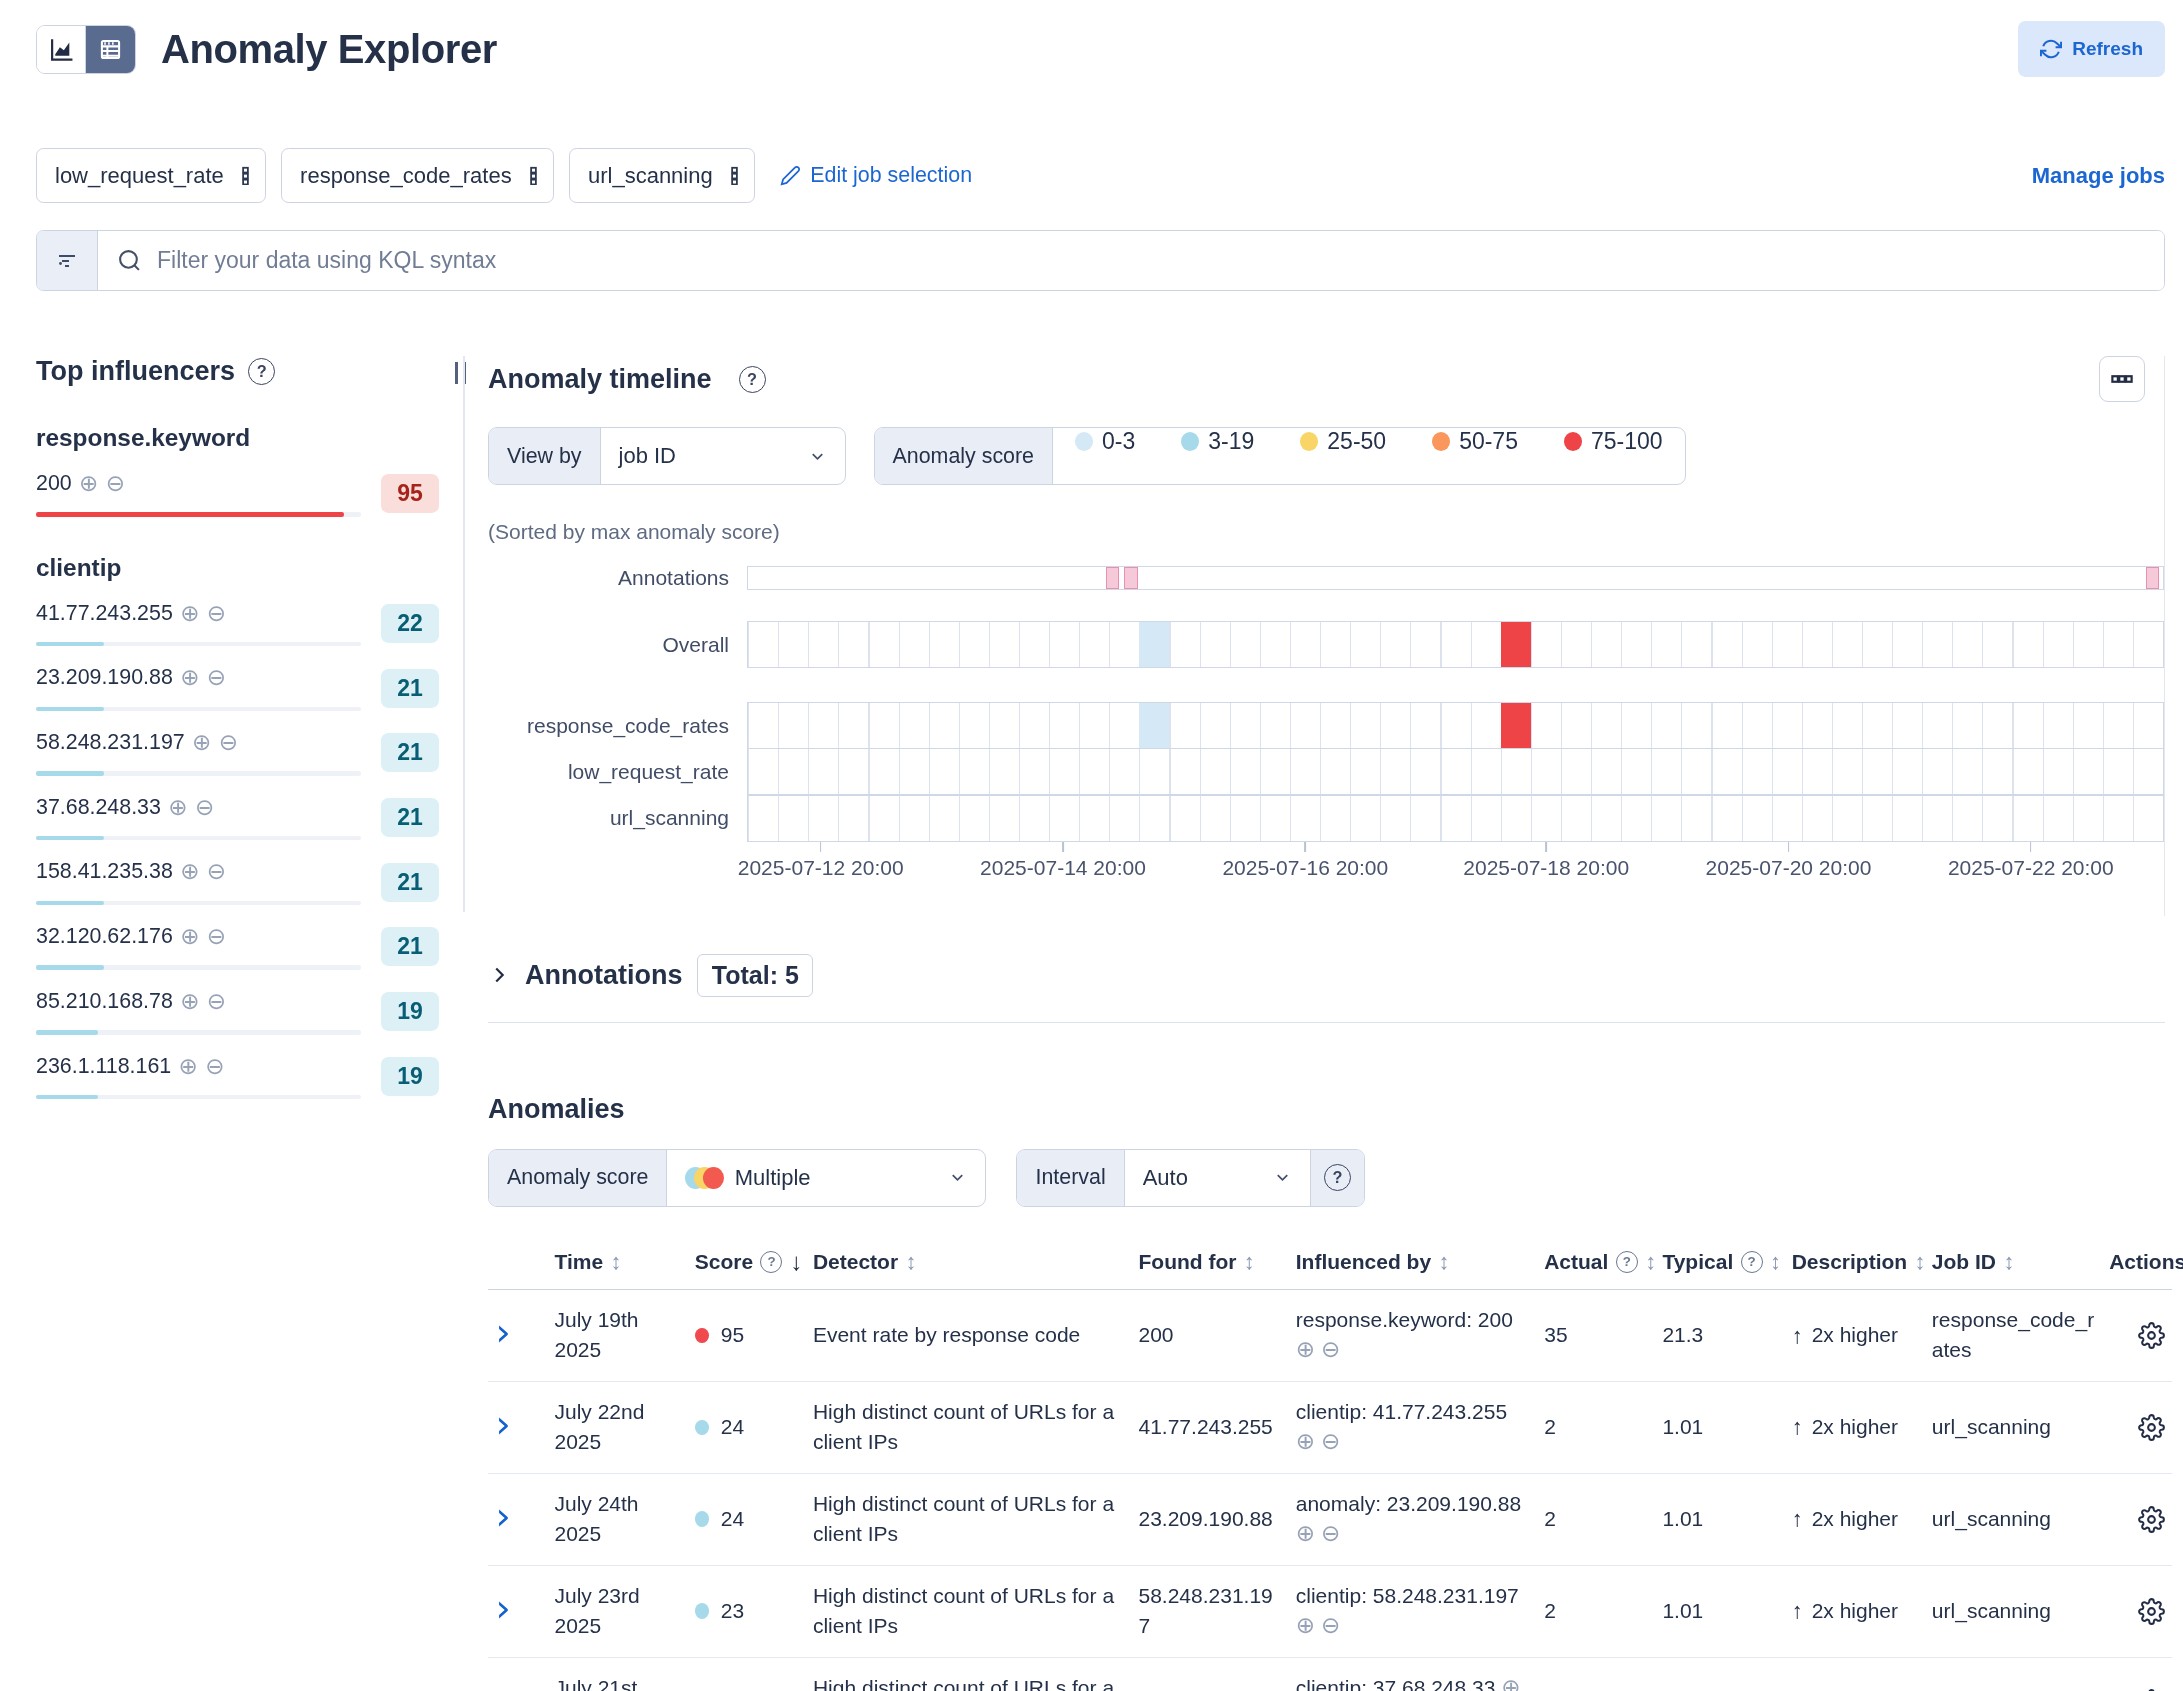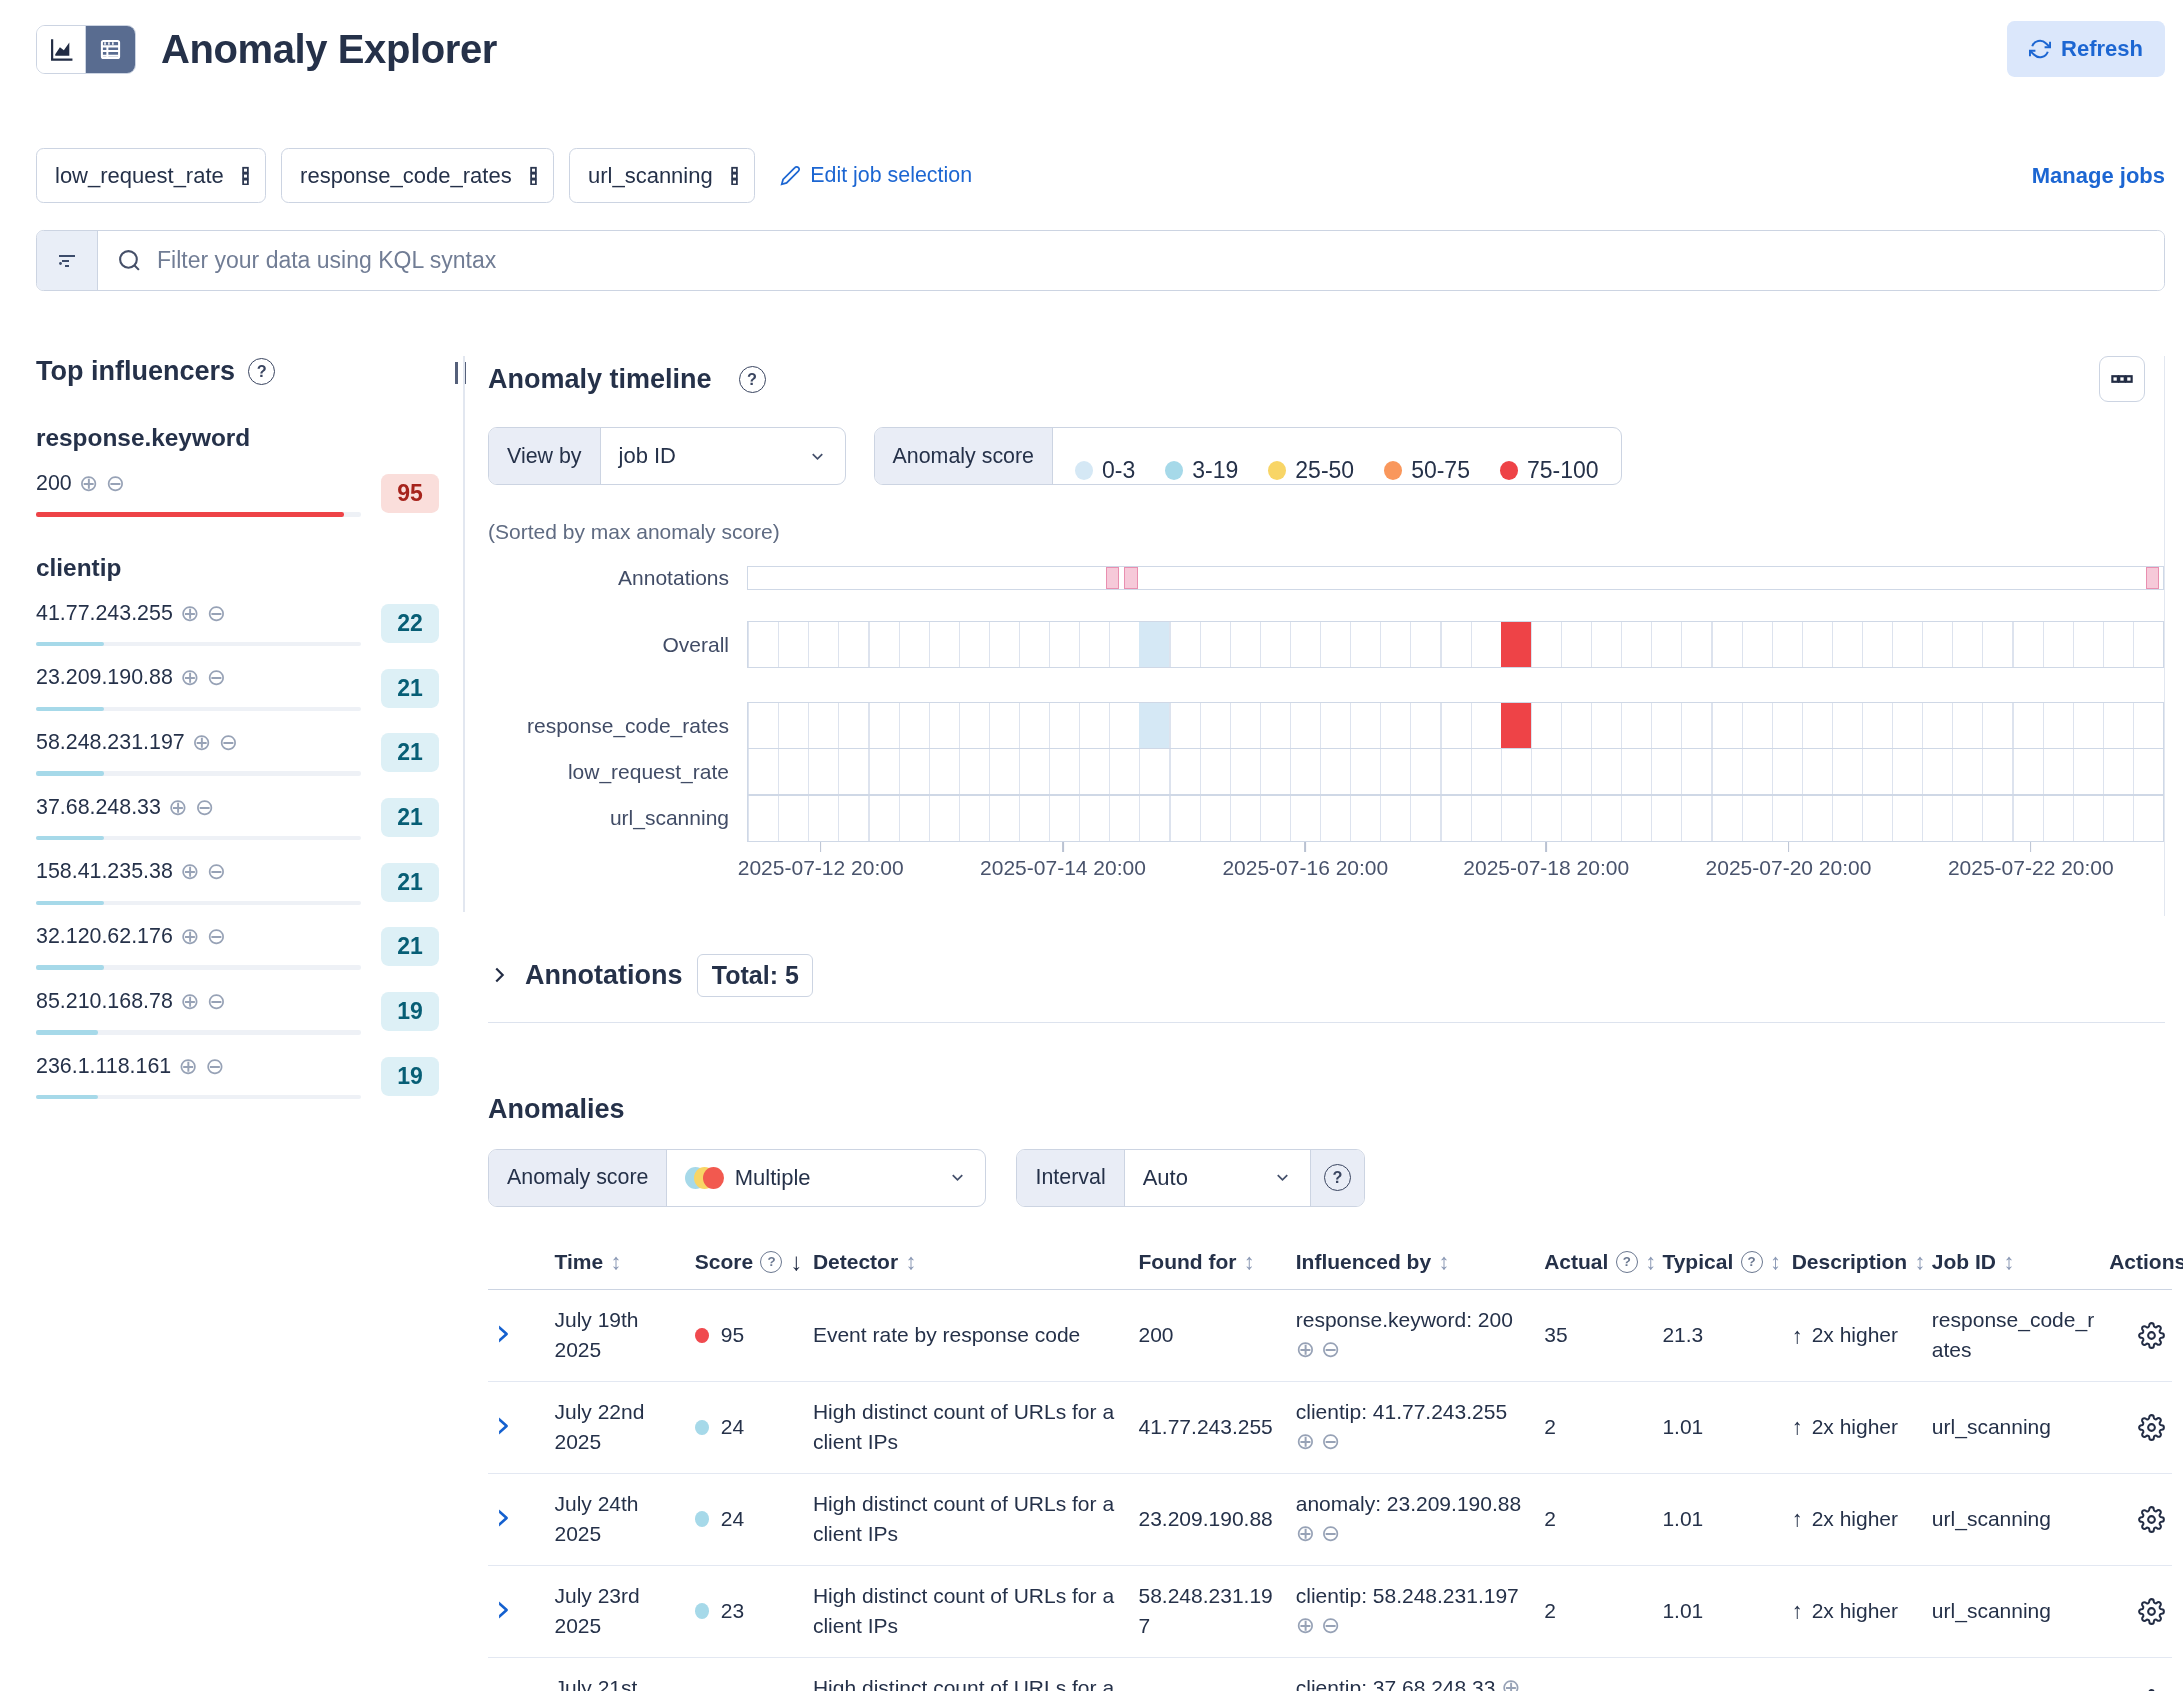--- a/index.html
+++ b/index.html
@@ -22,21 +22,21 @@
   .view-toggle .tbtn{width:49px;display:flex;align-items:center;justify-content:center;background:#fff;cursor:pointer}
   .view-toggle .tbtn.active{background:#596c90;color:#fff}
   .view-toggle .tbtn:first-child{border-right:0.7px solid var(--border)}
   .page-title{font-size:40px;font-weight:700;margin-left:25px;letter-spacing:-0.4px}
   .header-right{margin-left:auto;display:flex;align-items:center;gap:13.3px}
   .datepicker{display:flex;align-items:stretch;border:0.7px solid var(--border);border-radius:7.4px;overflow:hidden;height:56px}
   .dp-cal{background:#e4ecf9;display:flex;align-items:center;gap:6px;padding:0 12px;color:#1c66d2;cursor:pointer}
   .dp-dates{display:flex;align-items:center;gap:12px;background:#fff;padding:0 18px;font-size:22px}
   .dp-arrow{color:var(--subdued);font-size:24px}
   .refresh-btn{display:flex;align-items:center;gap:10.3px;background:#dbe7fb;color:var(--link);
-    border:none;border-radius:7.4px;height:56px;padding:0 22px;font-size:22px;font-weight:600;cursor:pointer;
+    border:none;border-radius:7.4px;height:56px;padding:0 22px;font-size:19px;font-weight:600;cursor:pointer;
     font-family:inherit}
   
   .jobs-row{display:flex;align-items:center;margin-top:71px;gap:15px}
   .job-badge{display:inline-flex;align-items:center;gap:12px;border:0.7px solid var(--border);
     border-radius:7.4px;height:55px;padding:0 10.3px 0 18px;font-size:22px;font-weight:500;cursor:pointer;background:#fff}
   .kebab{color:#2c3750}
   .edit-jobs{display:flex;align-items:center;gap:9px;color:var(--link);font-size:21.4px;margin-left:10.3px;cursor:pointer;text-decoration:none}
   .manage-jobs{margin-left:auto;color:var(--link);font-weight:600;font-size:22px;cursor:pointer;text-decoration:none}
   
   .search-row{display:flex;margin-top:27px;height:61px;border:0.7px solid var(--border);border-radius:7.4px;overflow:hidden}
@@ -76,21 +76,21 @@
   .timeline-section{border-right:1.5px solid #e2e7f0;padding-bottom:27px}
   .tl-head{display:flex;align-items:center;gap:27px}
   .boxes-btn{margin-left:auto;margin-right:19px;width:46px;height:46px;border:1.5px solid var(--border);
     border-radius:9px;background:#fff;display:flex;align-items:center;justify-content:center;cursor:pointer;color:#222c44}
   .tl-controls{display:flex;gap:28px;margin-top:25px}
   .form-ctl{display:flex;align-items:stretch;border:0.7px solid var(--border);border-radius:9px;overflow:hidden;height:58px;background:#fff}
   .form-ctl .prepend{background:var(--prepend);display:flex;align-items:center;padding:0 18px;font-size:21.4px;border-right:0.7px solid var(--border)}
   .form-ctl .value{display:flex;align-items:center;gap:10.3px;padding:0 18px;font-size:22px;cursor:pointer}
   .form-ctl .chev{color:#44506b;margin-left:21px}
   .form-ctl .append{background:var(--prepend);display:flex;align-items:center;padding:0 13.3px;border-left:0.7px solid var(--border)}
-  .legend{display:flex;align-items:flex-end;gap:30px;padding:0 22px}
+  .legend{display:flex;align-items:flex-start;gap:46px;padding:0 22px}
   .legend-item{display:flex;align-items:center;gap:9px;font-size:23px}
   .legend-dot{width:18px;height:19px;border-radius:50%}
   .sorted-note{color:var(--subdued);font-size:21px;margin-top:35px}
   .swim{margin-top:22px}
   .swim-row{display:flex}
   .swim-label{width:259px;flex:none;display:flex;align-items:center;justify-content:flex-end;
     padding-right:18px;font-size:21px;color:#414c66}
   .lane{flex:1;position:relative;background:#fff}
   .anno-lane{height:24px;border:0.7px solid var(--lane-border)}
   .anno-mark{position:absolute;top:0;bottom:0;background:#f6c9d9;border:1.5px solid #e98fb0;cursor:pointer}

